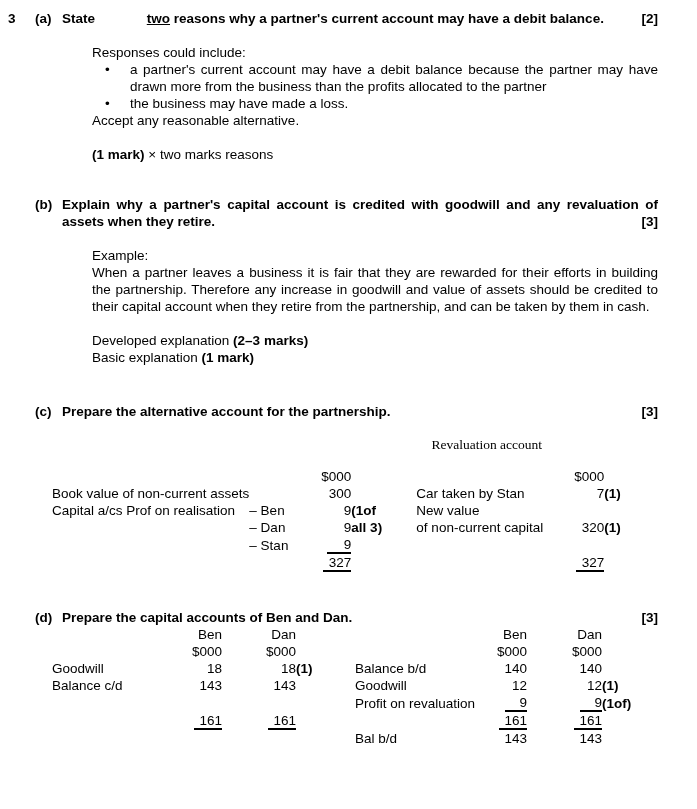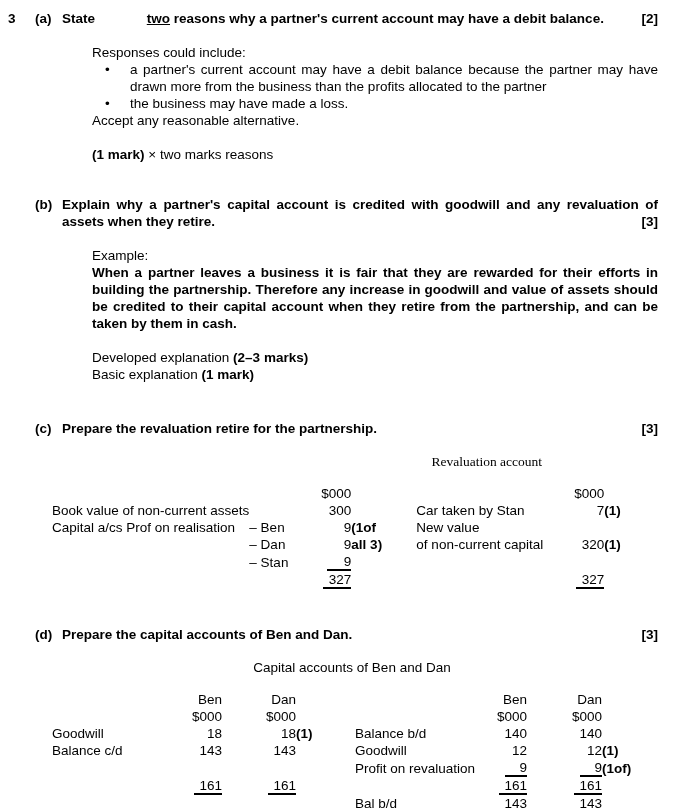--- a/index.html
+++ b/index.html
@@ -9,21 +9,21 @@
     font-family:"Liberation Sans","DejaVu Sans",sans-serif;
     font-size:13.5px; line-height:17px;
     padding:10px 39px 0 8px;
   }
   .qrow { display:flex; }
   .qnum    { flex:none; width:27px; font-weight:bold; }
   .qletter { flex:none; width:27px; font-weight:bold; }
   .qtext   { flex:1; font-weight:bold; text-align:justify; position:relative; }
   .qmarks  { position:absolute; right:0; bottom:0; font-weight:bold; }
   .indent  { margin-left:84px; }
-  .just    { text-align:justify;font-weight:bold; }
+  .just    { text-align:justify; }
   .gap     { height:17px; }
   .sec-b   { margin-top:33px; }
   .sec-c   { margin-top:37px; }
   .sec-d   { margin-top:37px; }
   .bold    { font-weight:bold;text-align:center; }
   .wu      { text-decoration:underline;margin-left:48px; }
   .bullet-row { display:flex; }
   .dot   { flex:none; width:38px; padding-left:13px; box-sizing:border-box; }
   .btext { flex:1; text-align:justify; }
   .acct-title-c { margin:16px 0 15px 54px; width:480px; text-align:right;font-family:Liberation Serif, serif; }
@@ -81,21 +81,21 @@
     <div class="gap"></div>
     <div class="indent"><span>Developed explanation </span><span class="bold">(2–3 marks)</span></div>
     <div class="indent"><span>Basic explanation </span><span class="bold">(1 mark)</span></div>
   </div>
 
   <div class="sec-c">
     <div class="qrow">
       <span class="qnum"></span>
       <span class="qletter">(c)</span>
       <div class="qtext">
-        <span>Prepare the revaluation retire for the partnership.</span>
+        <span>Prepare the alternative account for the partnership.</span>
         <span class="qmarks">[3]</span>
       </div>
     </div>
     <div class="acct-title-c">Revaluation account</div>
     <table class="acct">
       <colgroup>
         <col style="width:196px">
           <col style="width:54px">
           <col style="width:48px">
           <col style="width:65px">
@@ -164,21 +164,20 @@
 
   <div class="sec-d">
     <div class="qrow">
       <span class="qnum"></span>
       <span class="qletter">(d)</span>
       <div class="qtext">
         <span>Prepare the capital accounts of Ben and Dan.</span>
         <span class="qmarks">[3]</span>
       </div>
     </div>
-    <div class="acct-title-d">Capital accounts of Ben and Dan</div>
     <table class="acct">
       <colgroup>
         <col style="width:125px">
           <col style="width:45px">
           <col style="width:74px">
           <col style="width:59px">
         <col style="width:122px">
           <col style="width:50px">
           <col style="width:75px">
           <col style="width:50px">

